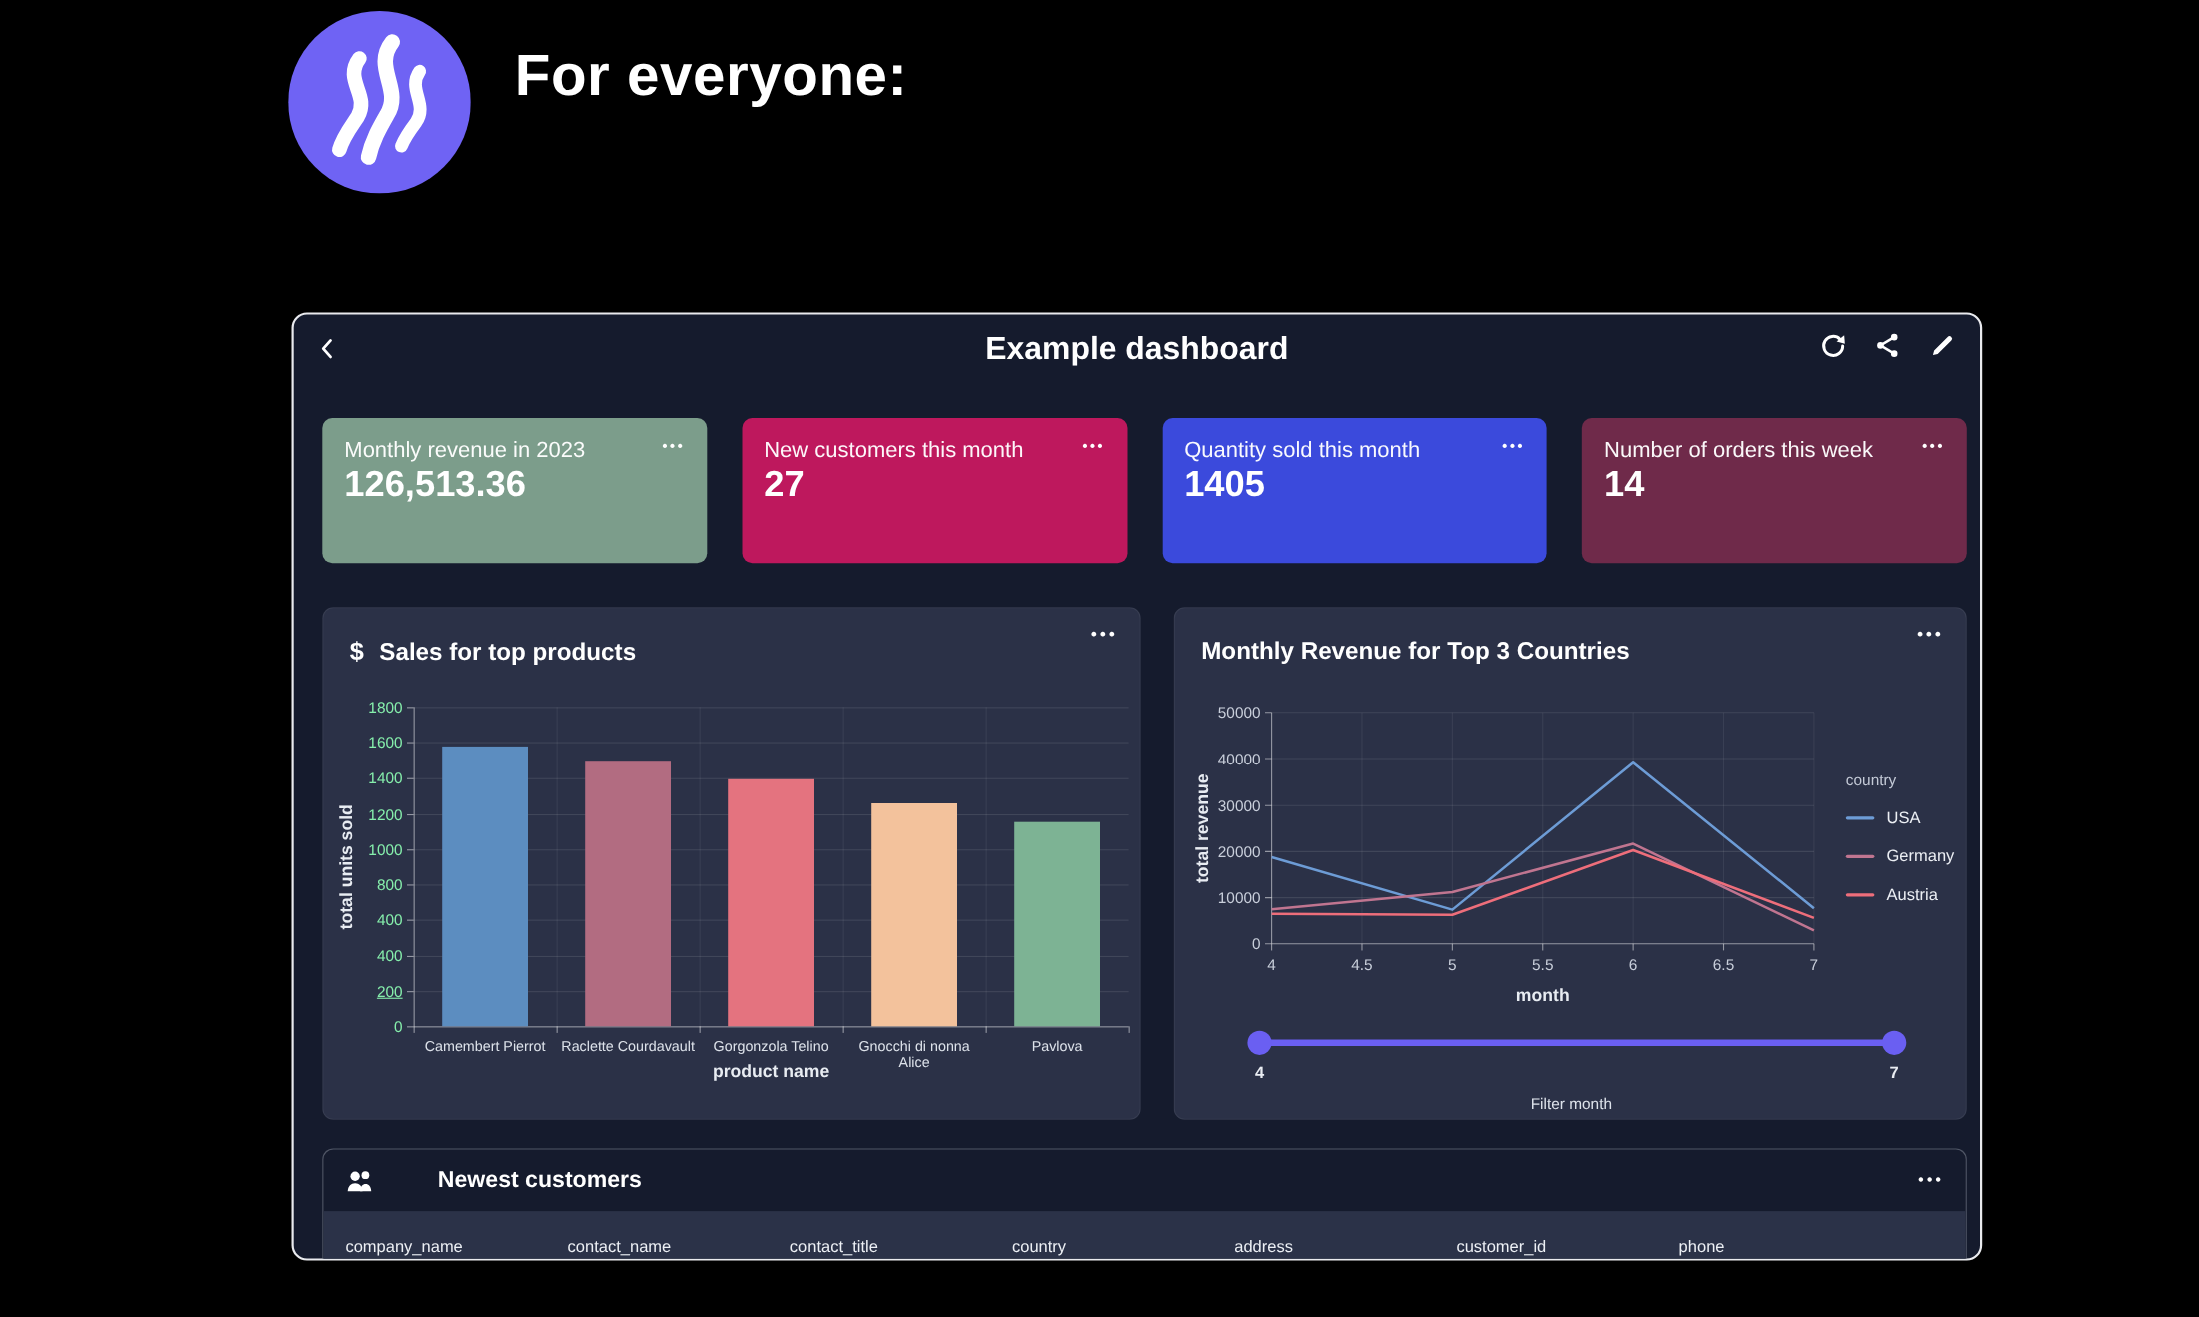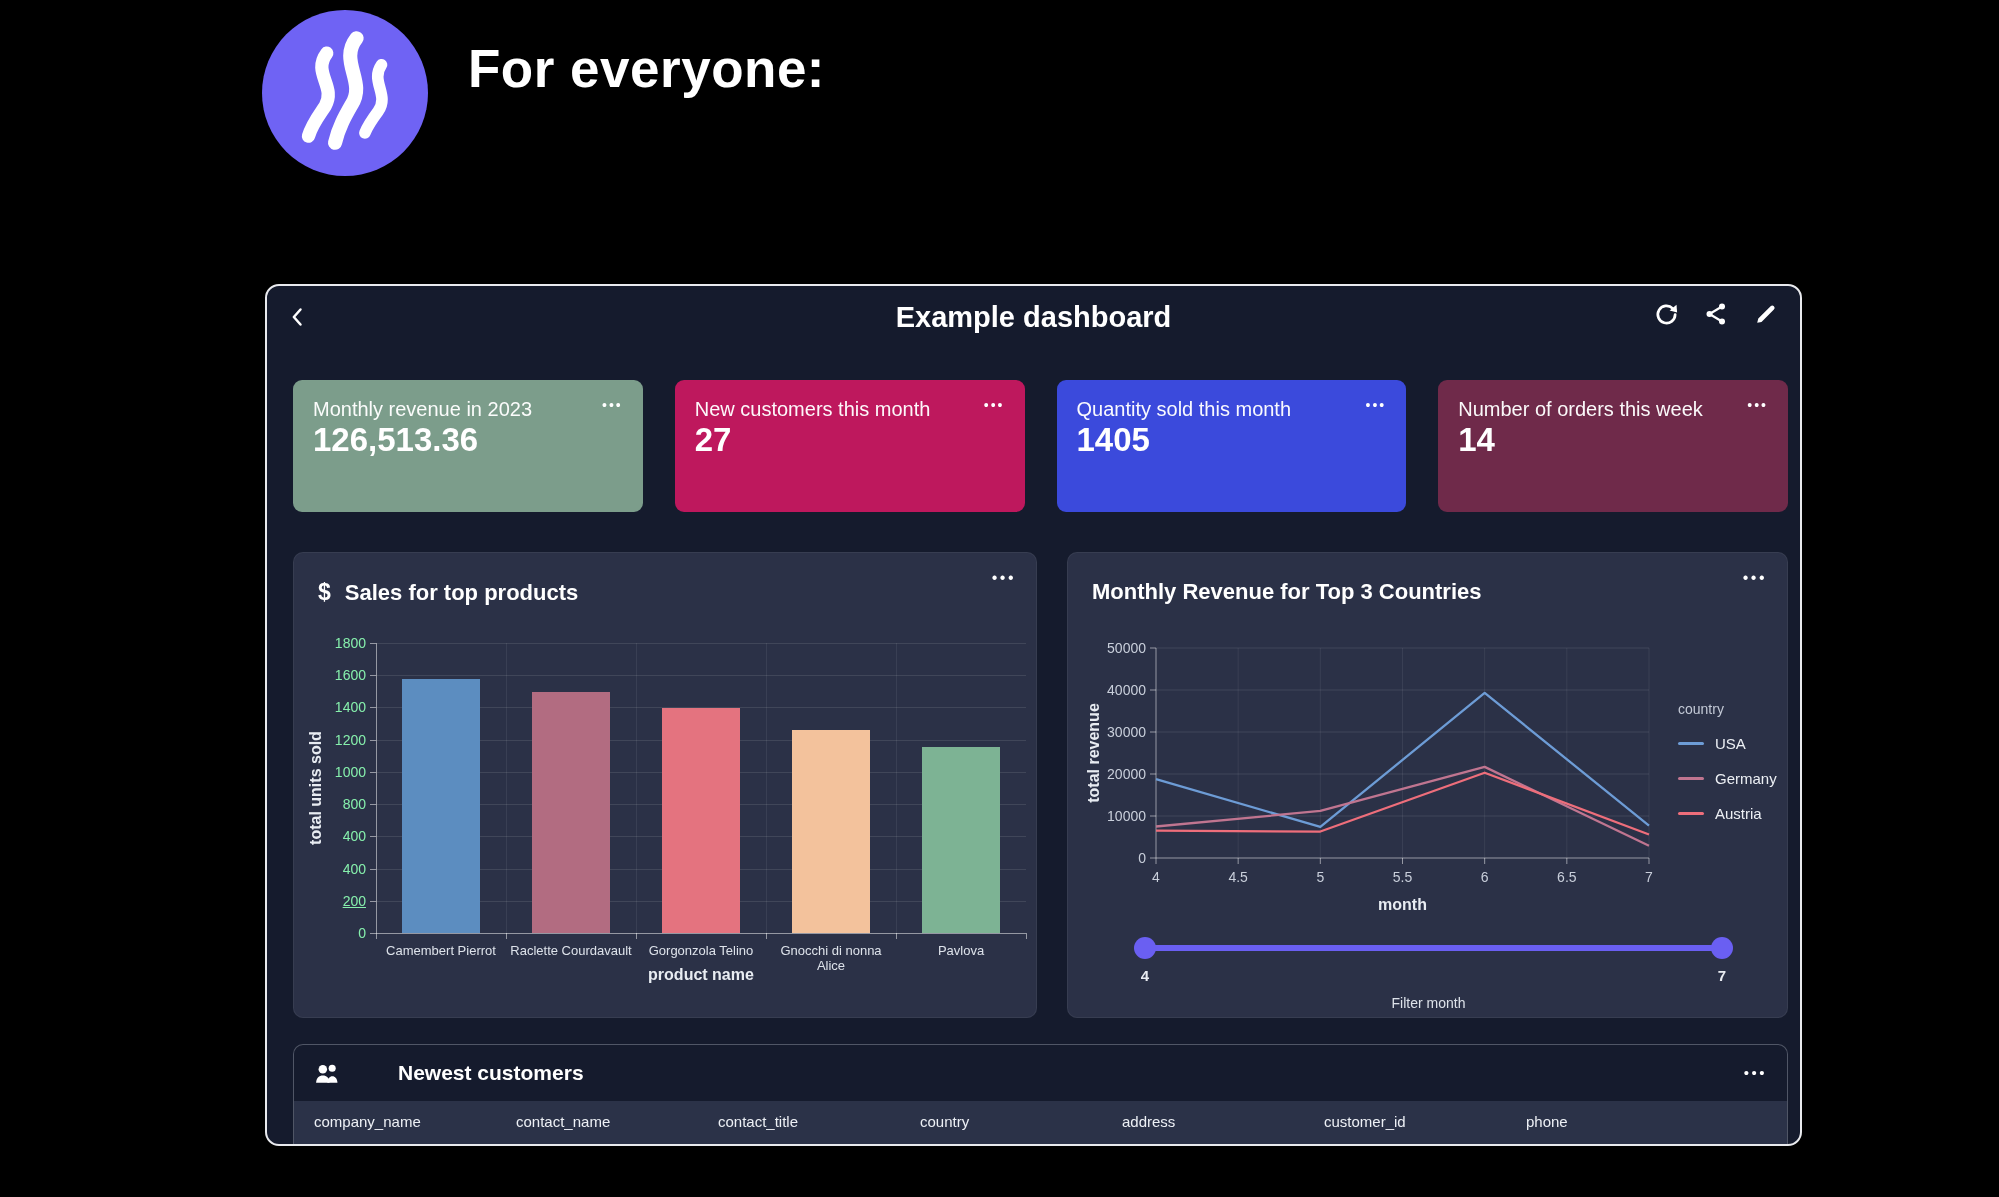--- a/index.html
+++ b/index.html
@@ -58,21 +58,21 @@
   .slider-minmax{position:absolute;top:36px;width:22px;text-align:center;font-size:15px;font-weight:600;color:#E9ECF2;}
   .slider-caption{position:absolute;left:0;top:64px;width:100%;text-align:center;font-size:14px;color:#DDE2EA;}
 
   
   .table-panel{position:absolute;left:26px;top:758px;width:1495px;height:130px;box-sizing:border-box;
                border:1px solid rgba(220,225,235,.30);border-radius:10px;overflow:hidden;background:#151B2D;}
   .tp-head{height:56px;display:flex;align-items:center;padding:0 20px;gap:44px;}
   .tp-title{margin-left:13px;font-size:21px;font-weight:600;}
   .tp-dots{margin-left:auto;font-size:15px;letter-spacing:2.5px;cursor:pointer;}
   .tp-cols{height:74px;background:#2B3248;display:grid;grid-template-columns:repeat(7,202px);
-           padding:12px 0 0 20px;box-sizing:border-box;}
+           padding:24px 0 0 20px;box-sizing:border-box;}
   .tp-col{font-size:15px;color:#EDF0F5;cursor:pointer;}
 
   svg{display:block;}
 </style>
 </head>
 <body>
 
 <div class="stage">
 
   <div class="logo">

